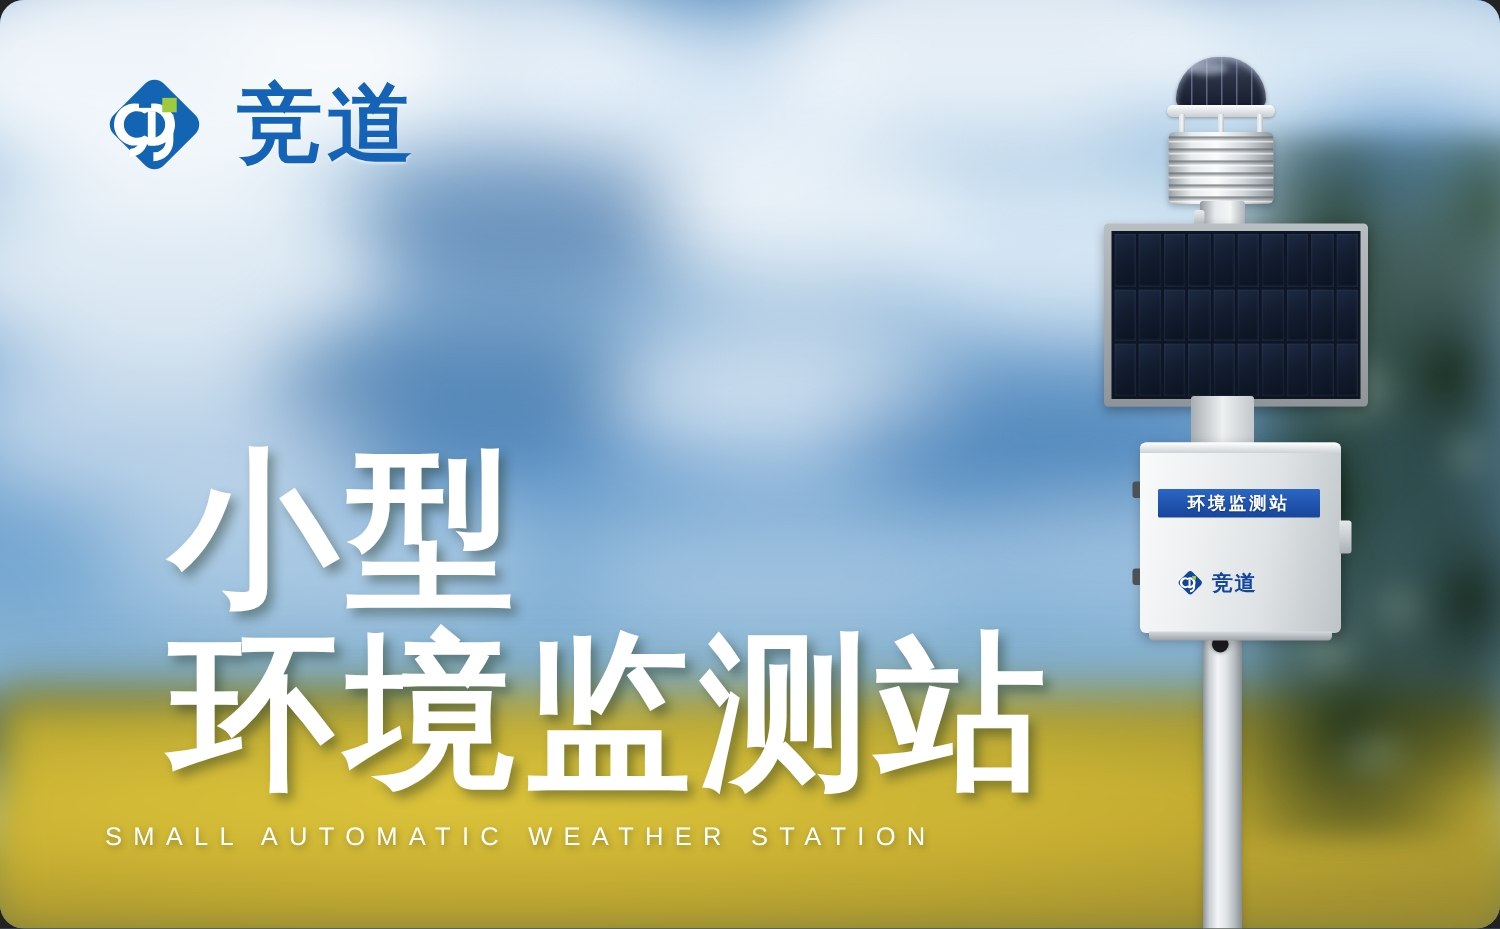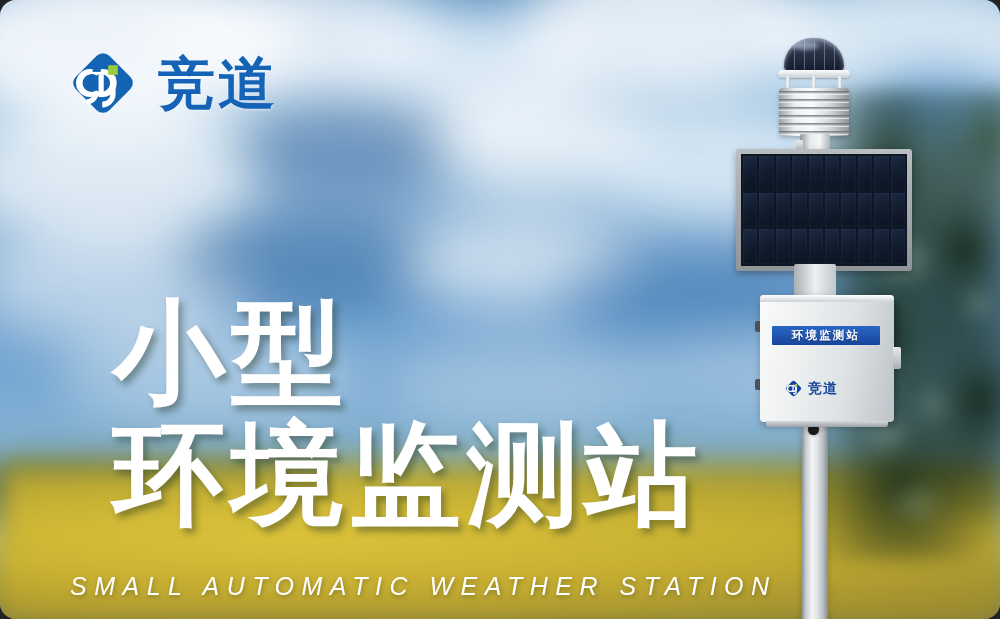--- a/index.html
+++ b/index.html
@@ -114,29 +114,28 @@
     font-weight:bold;
     line-height:1.02;
     letter-spacing:6px;
     text-shadow:4px 5px 7px rgba(30,50,30,.42);
     white-space:nowrap;
   }
   .hl-1 { font-size:112px; }
   .hl-2 { font-size:112px; margin-top:8px; }
 
   .subhead {
-    position:absolute; left:70px; top:572px;
+    position:absolute; left:70px; top:548px;
     color:#ffffff;
-    font-size:25px;
+    font-size:17px;
     letter-spacing:7.5px;
     font-weight:400;
     white-space:nowrap;
     text-shadow:1px 2px 4px rgba(60,60,20,.4);
     z-index:6;
-    font-style:italic;
   }
 
   
   .station { position:absolute; left:696px; top:20px; width:300px; height:599px; z-index:5; }
 
   
   .mast {
     position:absolute; left:106px; top:120px;
     width:26px; height:499px;
     background:linear-gradient(90deg,#8d949a 0%,#c9ced2 16%,#f3f5f6 38%,#e2e6e8 58%,#b4babe 82%,#868d93 100%);

